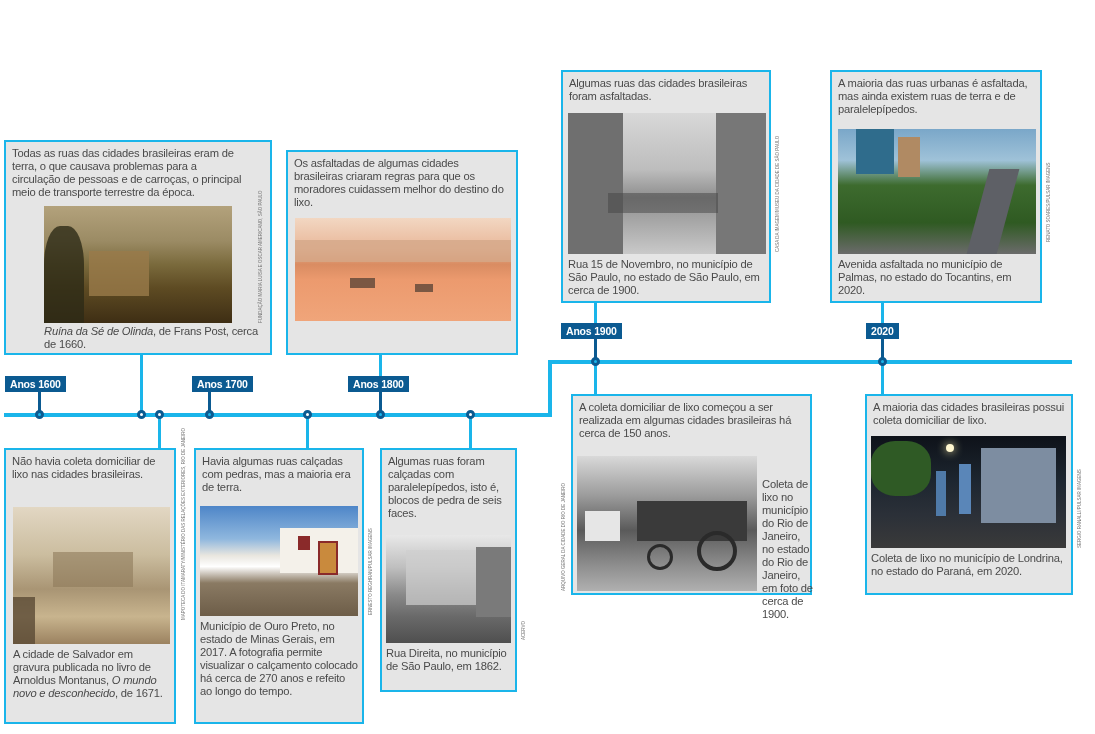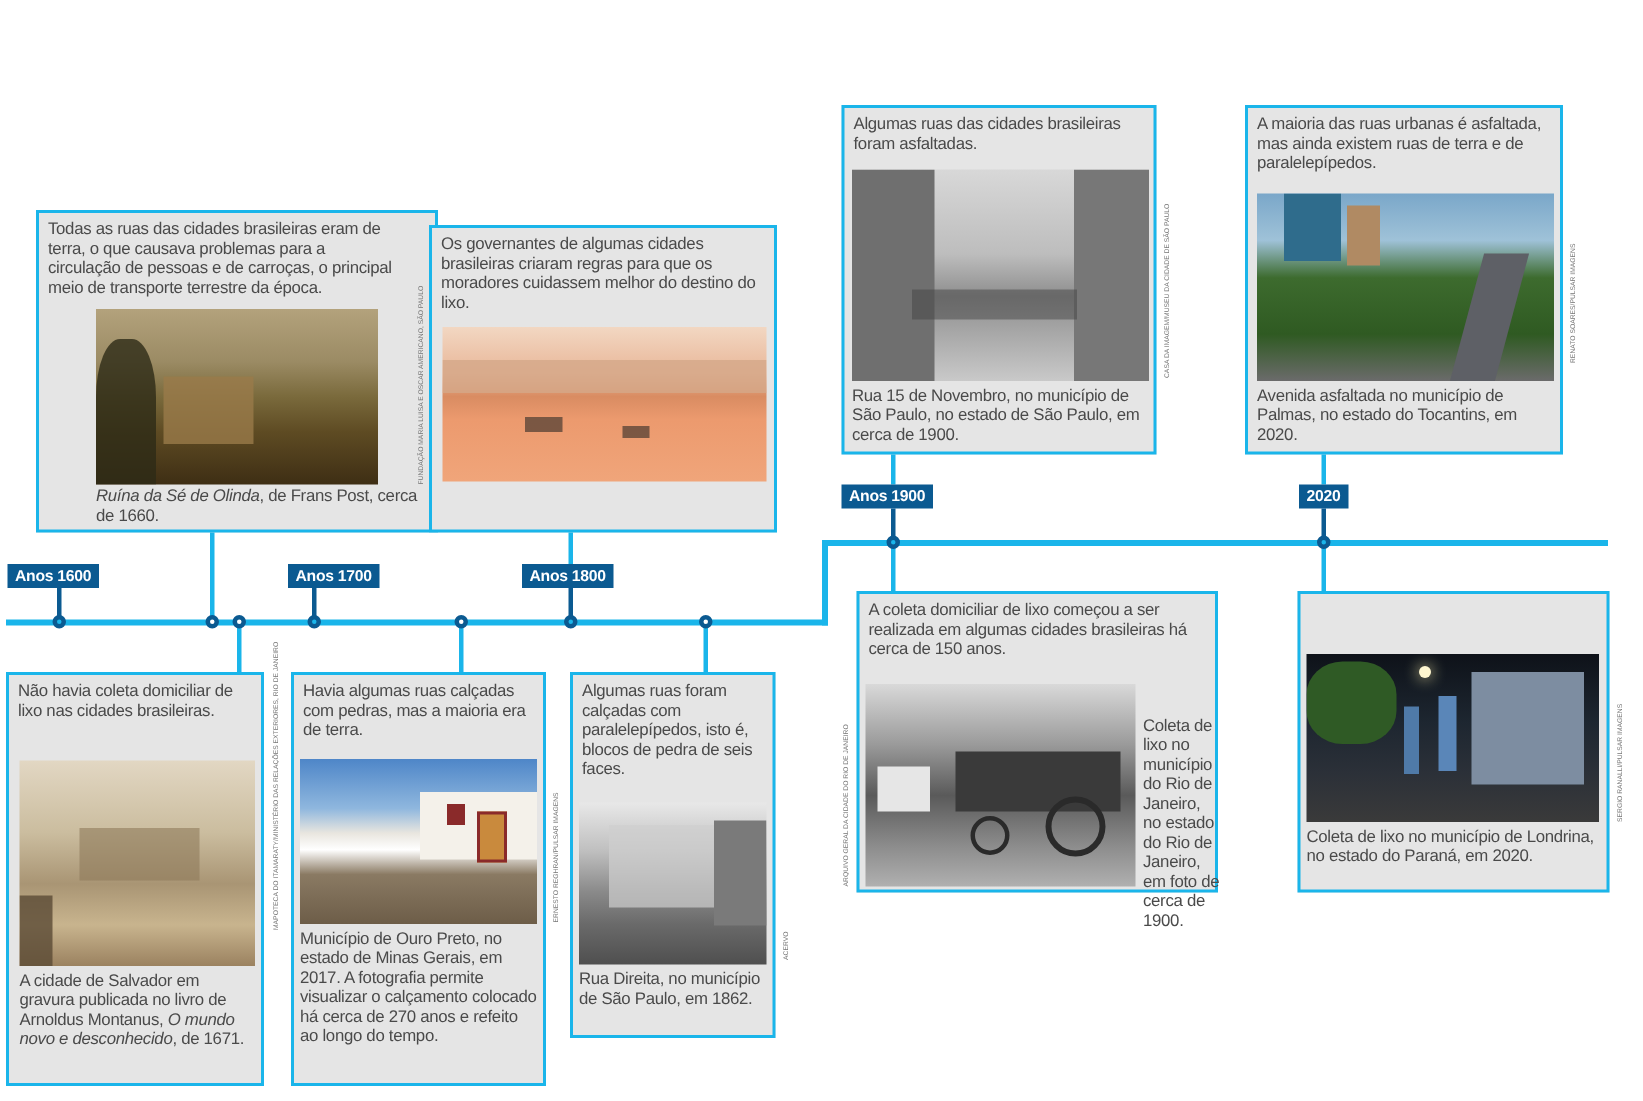--- a/index.html
+++ b/index.html
@@ -55,33 +55,33 @@
 <div class="dot filled" style="left:35px; top:410px;"></div>
 <div class="dot hollow" style="left:137px; top:410px;"></div>
 <div class="dot hollow" style="left:155px; top:410px;"></div>
 <div class="dot filled" style="left:205px; top:410px;"></div>
 <div class="dot hollow" style="left:303px; top:410px;"></div>
 <div class="dot filled" style="left:376px; top:410px;"></div>
 <div class="dot hollow" style="left:466px; top:410px;"></div>
 <div class="dot filled" style="left:591px; top:357px;"></div>
 <div class="dot filled" style="left:878px; top:357px;"></div>
 
-<div class="card" style="left:4px; top:140px; width:268px; height:215px;margin-left:20px;">
+<div class="card" style="left:4px; top:140px; width:268px; height:215px;">
   <span class="desc" style="width:235px;">Todas as ruas das cidades brasileiras eram de terra, o que causava problemas para a circulação de pessoas e de carroças, o principal meio de transporte terrestre da época.</span>
   <div class="img" style="left:38px; top:64px; width:188px; height:117px;
               background:linear-gradient(180deg,#b3a27c 0%,#9b8b64 30%,#7a6a3c 50%,#5e4b23 70%,#3e2e14 100%);">
     <div style="position:absolute;left:0;top:20px;width:40px;height:97px;background:#2d2a16;border-radius:40% 40% 0 0;opacity:.8;"></div>
     <div style="position:absolute;left:45px;top:45px;width:60px;height:45px;background:#9a7b4a;opacity:.8;"></div>
   </div>
   <span class="credit" style="left:252px; top:64px; height:117px;">FUNDAÇÃO MARIA LUISA E OSCAR AMERICANO, SÃO PAULO</span>
   <span class="cap" style="position:absolute; left:38px; top:183px; width:220px;"><i>Ruína da Sé de Olinda</i><span>, de Frans Post, cerca de 1660.</span></span>
 </div>
 
 <div class="card" style="left:286px; top:150px; width:232px; height:205px;">
-  <span class="desc">Os governantes de algumas cidades brasileiras criaram regras para que os moradores cuidassem melhor do destino do lixo.</span>
+  <span class="desc">Os asfaltadas de algumas cidades brasileiras criaram regras para que os moradores cuidassem melhor do destino do lixo.</span>
   <div class="img" style="left:7px; top:66px; width:216px; height:103px;
               background:linear-gradient(180deg,#f2d7c2 0%,#e9b799 30%,#d98c62 45%,#ec9a6e 60%,#f0a57a 100%);">
     <div style="position:absolute;left:0;top:22px;width:216px;height:22px;background:#d4a788;opacity:.8;"></div>
     <div style="position:absolute;left:55px;top:60px;width:25px;height:10px;background:#4a3a30;opacity:.7;"></div>
     <div style="position:absolute;left:120px;top:66px;width:18px;height:8px;background:#4a3a30;opacity:.7;"></div>
   </div>
 </div>
 
 <div class="card" style="left:561px; top:70px; width:210px; height:233px;">
   <span class="desc">Algumas ruas das cidades brasileiras foram asfaltadas.</span>
@@ -148,20 +148,21 @@
     <div style="position:absolute;left:60px;top:45px;width:110px;height:40px;background:#3a3a3a;"></div>
     <div style="position:absolute;left:120px;top:75px;width:40px;height:40px;border-radius:50%;border:4px solid #2a2a2a;box-sizing:border-box;"></div>
     <div style="position:absolute;left:70px;top:88px;width:26px;height:26px;border-radius:50%;border:3px solid #2a2a2a;box-sizing:border-box;"></div>
     <div style="position:absolute;left:8px;top:55px;width:35px;height:30px;background:#e6e6e6;"></div>
   </div>
   <span class="cap" style="position:absolute; left:189px; top:82px; width:52px;">Coleta de lixo no município do Rio de Janeiro, no estado do Rio de Janeiro, em foto de cerca de 1900.</span>
   <span class="credit" style="left:-12px; top:60px; height:135px;">ARQUIVO GERAL DA CIDADE DO RIO DE JANEIRO</span>
 </div>
 
 <div class="card" style="left:865px; top:394px; width:208px; height:201px;">
+  <span class="desc">A maioria das cidades brasileiras possui coleta domiciliar de lixo.</span>
   <div class="img" style="left:4px; top:40px; width:195px; height:112px;
               background:linear-gradient(180deg,#0e1219 0%,#1d2630 40%,#2b3038 70%,#3a3a3a 100%);">
     <div style="position:absolute;left:0;top:5px;width:60px;height:55px;background:#2f5a25;border-radius:40%;"></div>
     <div style="position:absolute;left:75px;top:8px;width:8px;height:8px;background:#fff7d0;border-radius:50%;box-shadow:0 0 10px #fff3b0;"></div>
     <div style="position:absolute;left:110px;top:12px;width:75px;height:75px;background:#7d8da1;"></div>
     <div style="position:absolute;left:88px;top:28px;width:12px;height:50px;background:#5a86b8;"></div>
     <div style="position:absolute;left:65px;top:35px;width:10px;height:45px;background:#4f7aa8;"></div>
   </div>
   <span class="cap" style="position:absolute; left:4px; top:156px; width:196px;">Coleta de lixo no município de Londrina, no estado do Paraná, em 2020.</span>
   <span class="credit" style="left:210px; top:40px; height:112px;">SERGIO RANALLI/PULSAR IMAGENS</span>

